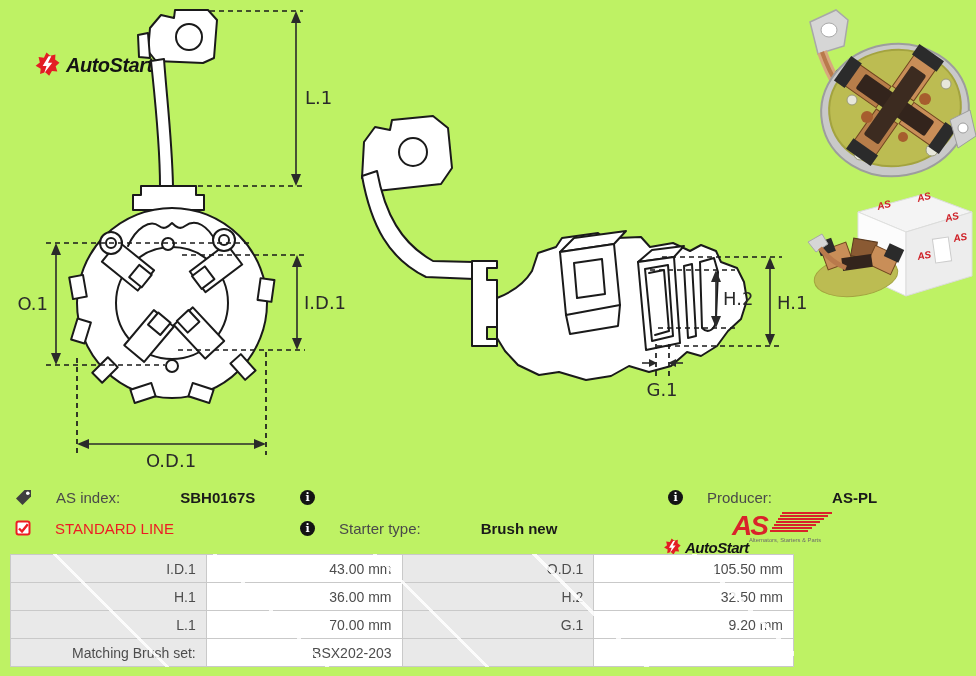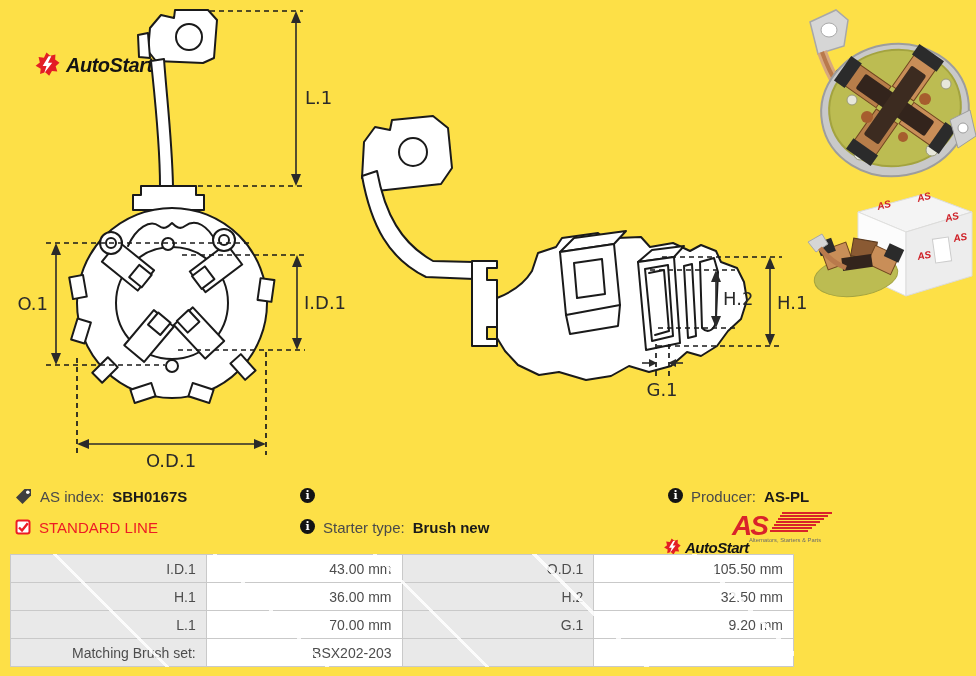--- a/index.html
+++ b/index.html
@@ -1,16 +1,16 @@
 <!DOCTYPE html>
 <html><head>
 <meta charset="utf-8">
 <style>
   html,body{margin:0;padding:0;background:#fff;}
-  .page{position:relative;width:976px;height:676px;background:#fde047;overflow:hidden;
+  .page{position:relative;width:976px;height:676px;background:#bef264;overflow:hidden;
         font-family:"Liberation Sans", sans-serif;color:#4a4a4a;}
 
   
   .brand{position:absolute;left:34px;top:52px;display:flex;align-items:center;gap:6px;}
   .brand .bolt{width:26px;height:26px;}
   .brand-text{font-size:20px;font-weight:bold;font-style:italic;color:#141414;letter-spacing:-0.5px;}
 
   
   .drawings{position:absolute;left:0;top:0;}
   .ln{fill:#fff;stroke:#1a1a1a;stroke-width:2;stroke-linejoin:round;}
@@ -18,22 +18,22 @@
   .dash{fill:none;stroke:#1a1a1a;stroke-width:1.7;stroke-dasharray:5 4;}
   .dim{stroke:#2a2a2a;stroke-width:1.6;}
   .ah{fill:#2a2a2a;stroke:none;}
   .dtxt{font:18px "DejaVu Sans", sans-serif;fill:#2a2a2a;}
 
   
   .photo1{position:absolute;left:800px;top:2px;}
   .photo2{position:absolute;left:806px;top:190px;}
 
   
-  .iline{position:absolute;display:flex;align-items:flex-start;gap:8px;font-size:15px;color:#4a4a4a;height:18px;}
-  .iline b{color:#1a1a1a;}
+  .iline{position:absolute;display:flex;align-items:center;gap:24px;font-size:15px;color:#4a4a4a;height:18px;}
+  .iline b{color:#1a1a1a;margin-left:36px;}
   .iline .red{color:#ed1c24;font-weight:normal;}
   .iicon{display:inline-flex;align-items:center;justify-content:center;width:15px;height:15px;border-radius:50%;
          background:#141414;color:#fff;font-size:11px;font-weight:bold;font-family:"DejaVu Serif",serif;flex:0 0 15px;}
 
   
   .aslogo{position:absolute;left:690px;top:508px;}
   .as-big{font:bold italic 28px "Liberation Sans", sans-serif;fill:#d9232a;letter-spacing:-2px;}
   .as-sub{font:5.8px "Liberation Sans", sans-serif;fill:#6b6b6b;}
   .autostart-small{position:absolute;left:663px;top:538px;display:flex;align-items:center;gap:4px;}
   .autostart-small .bolt{width:18px;height:18px;}

